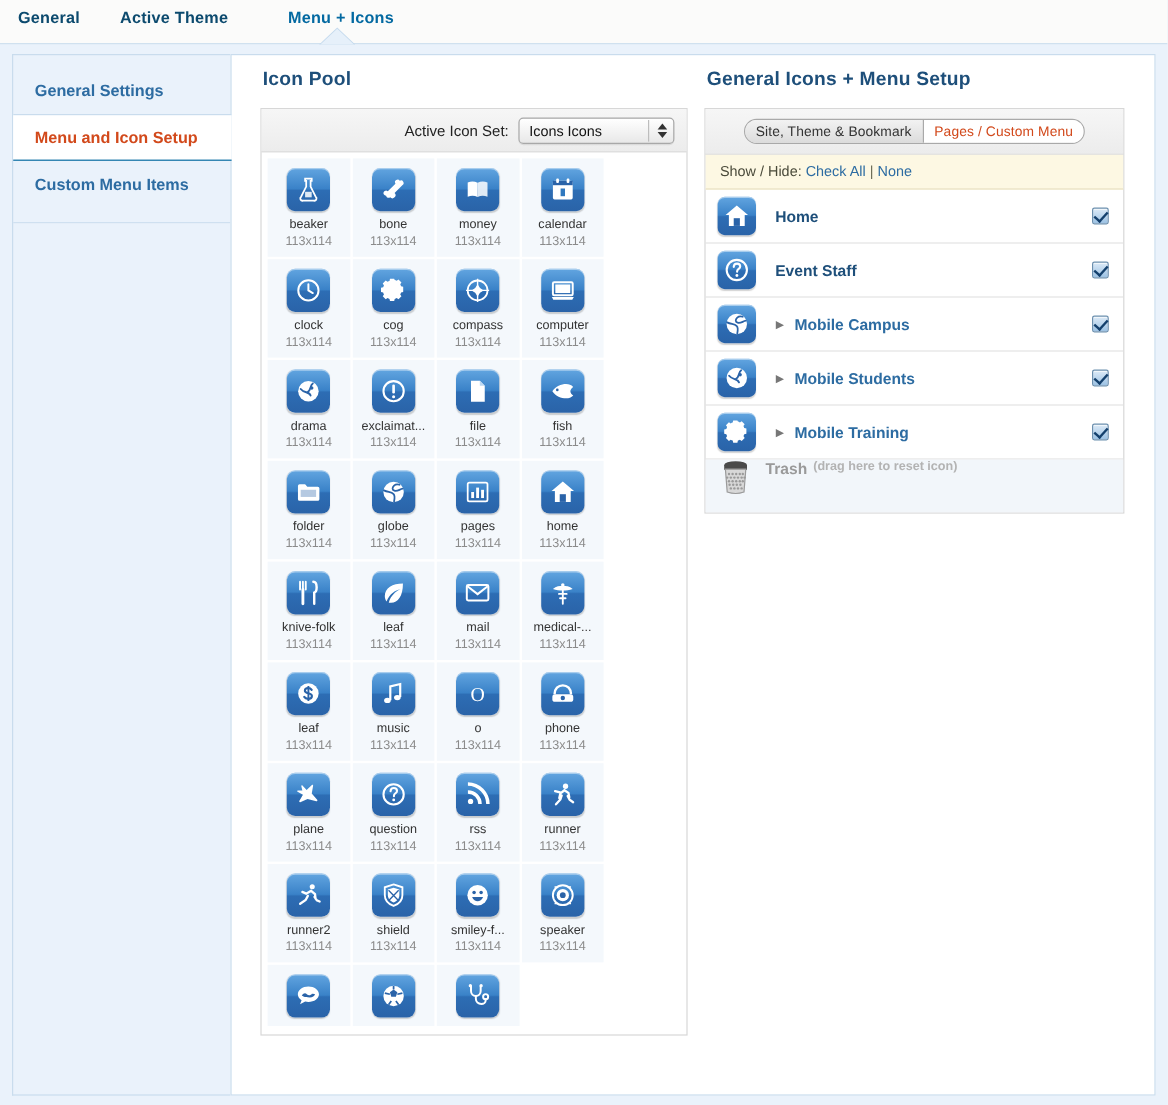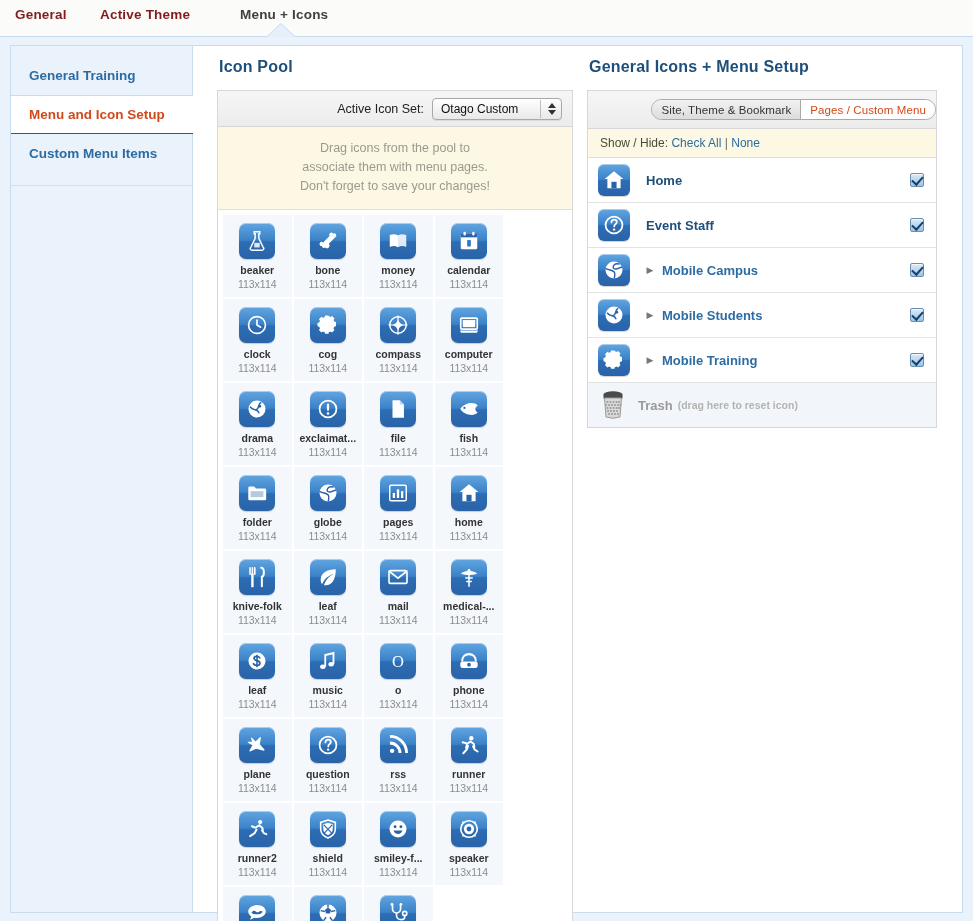--- a/index.html
+++ b/index.html
@@ -17,26 +17,26 @@
     position: absolute; left: 0; top: 0; width: 973px; height: 36px;
     background: #fbfbfa;
     display: flex; align-items: center;
   }
   .topbar-underline {
     position: absolute; left: 0; top: 36px; width: 973px; height: 1px;
     background: #c9dced;
   }
   .toptab {
     font-size: 13.5px; font-weight: bold; font-style: normal;
-    color: #7f1d1d; padding: 0 0; margin-left: 0;
+    color: #0c4a6e; padding: 0 0; margin-left: 0;
     cursor: pointer; letter-spacing: .2px;
   }
   .toptab.t1 { position: absolute; left: 15px; top: 7px; }
   .toptab.t2 { position: absolute; left: 100px; top: 7px; }
-  .toptab.t3 { position: absolute; left: 228px; top: 7px; color: #404040; padding-left: 12px; }
+  .toptab.t3 { position: absolute; left: 228px; top: 7px; color: #0369a1; padding-left: 12px; }
   .tab-arrow {
     position: absolute; left: 267px; top: 24px;
     width: 0; height: 0;
     border-left: 14px solid transparent;
     border-right: 14px solid transparent;
     border-bottom: 13px solid #e6f0fa;
     z-index: 4;
   }
   .tab-arrow-border {
     position: absolute; left: 266px; top: 23px;
@@ -109,38 +109,38 @@
     background: #fdf8e3; border-bottom: 1px solid #e8e0c0;
     padding: 12px 10px 14px; text-align: center;
     font-size: 12.5px; color: #9a9a8e; line-height: 1.5;
   }
 
   .icon-grid { display: flex; flex-wrap: wrap; padding: 4px 4px 6px 4px; }
   .icon-cell {
     width: 68.5px; padding: 8px 2px 7px; text-align: center;
     background: #f4f8fc; margin: 1px; cursor: move;
   }
-  .icon-name { font-size: 10.5px; font-weight: bold; color: #333; margin-top: 5px;
+  .icon-name { font-size: 10.5px; font-weight: normal; color: #333; margin-top: 5px;
     white-space: nowrap; overflow: hidden; text-overflow: ellipsis; padding: 0 2px; }
   .icon-dim { font-size: 10.5px; color: #8b8b8b; margin-top: 2px; }
 
   .ico {
     width: 36px; height: 36px; border-radius: 7px; display: inline-flex;
     align-items: center; justify-content: center;
     background: linear-gradient(#62a5e0 0%, #3a82c8 48%, #2d6db4 52%, #2a63a8 100%);
     box-shadow: inset 0 1px 0 rgba(255,255,255,.45), 0 1px 1px rgba(0,0,0,.18);
   }
   .ico svg { display: block; }
 
   
   .menu-box { border: 1px solid #d7d7d7; background: #fff; width: 350px; }
   .menu-tabbar {
     background: linear-gradient(#f6f6f6, #ececec);
     border-bottom: 1px solid #d7d7d7;
-    height: 38px; display: flex; align-items: center; justify-content: flex-end;
+    height: 38px; display: flex; align-items: center; justify-content: center;
   }
   .seg { display: flex; border: 1px solid #a9a9a9; border-radius: 11px; overflow: hidden; height: 21px; }
   .seg div {
     font-size: 11.5px; padding: 0 9px; display: flex; align-items: center;
     cursor: pointer; letter-spacing: .1px;
   }
   .seg .s-left { background: linear-gradient(#f2f2f2,#dcdcdc); color: #333; border-right: 1px solid #a9a9a9; }
   .seg .s-right { background: #fff; color: #d2491b; }
 
   .showhide {
@@ -166,21 +166,21 @@
     width: 14px; height: 14px; border: 1px solid #6b8fae; border-radius: 2px;
     background: linear-gradient(#dceaf7,#9cc2e4); position: relative; cursor: pointer;
     box-shadow: inset 0 1px 0 rgba(255,255,255,.6);
   }
   .cb:after {
     content: ""; position: absolute; left: 3px; top: 0px;
     width: 5px; height: 9px; border: solid #14406d; border-width: 0 2px 2px 0;
     transform: rotate(42deg);
   }
   .trash-row {
-    display: flex; align-items: center; height: 44px; background: #f2f6fa;
+    display: flex; align-items: flex-start; height: 44px; background: #f2f6fa;
     padding: 0 12px 0 12px;
   }
   .trash-label { font-size: 13px; font-weight: bold; color: #9a9a9a; margin-left: 12px; }
   .trash-hint { font-size: 10.5px; font-weight: bold; color: #b3b3b3; margin-left: 5px; }
 </style>
 </head>
 <body>
 
 <div id="root">
 
@@ -191,54 +191,49 @@
   </div>
   <div class="topbar-underline"></div>
   <div class="tab-arrow-border"></div>
   <div class="tab-arrow"></div>
 
   <div class="body-wrap">
 
     <div class="sidebar">
       <div style="height:10px"></div>
       <div class="side-item">
-        <span>General Training</span>
+        <span>General Settings</span>
       </div>
       <div class="side-item active">
         <span>Menu and Icon Setup</span>
       </div>
       <div class="side-item">
         <span>Custom Menu Items</span>
       </div>
       <div class="side-sep"></div>
     </div>
 
     <div class="main-panel">
 
       <div class="col-left">
         <div class="col-title">Icon Pool</div>
 
         <div class="pool-box">
           <div class="pool-head">
             <span class="pool-head-label">Active Icon Set:</span>
             <div class="sel">
-              <span>Otago Custom</span>
+              <span>Icons Icons</span>
               <span class="sep"></span>
               <span class="ar">
                   <i class="up"></i>
                   <i class="dn"></i>
                 </span>
             </div>
           </div>
 
-          <div class="pool-note">
-            <div>Drag icons from the pool to</div>
-            <div>associate them with menu pages.</div>
-            <div>Don't forget to save your changes!</div>
-          </div>
 
           <div class="icon-grid" id="icon-grid">
               <div class="icon-cell"><span class="ico">
                   <svg width="22" height="22" viewBox="0 0 24 24" fill="#fff">
                     <path d="M9 2h6v2h-1v5.2l4.6 9.3A2 2 0 0 1 16.8 22H7.2a2 2 0 0 1-1.8-3.5L10 9.2V4H9z" fill="none" stroke="#fff" stroke-width="1.6"></path>
                     <rect x="9" y="14" width="6" height="5" fill="#fff" opacity=".85"></rect>
                   </svg>
                 </span><div class="icon-name">beaker</div><div class="icon-dim">113x114</div></div>
               <div class="icon-cell"><span class="ico">
                   <svg width="22" height="22" viewBox="0 0 24 24" fill="#fff">

